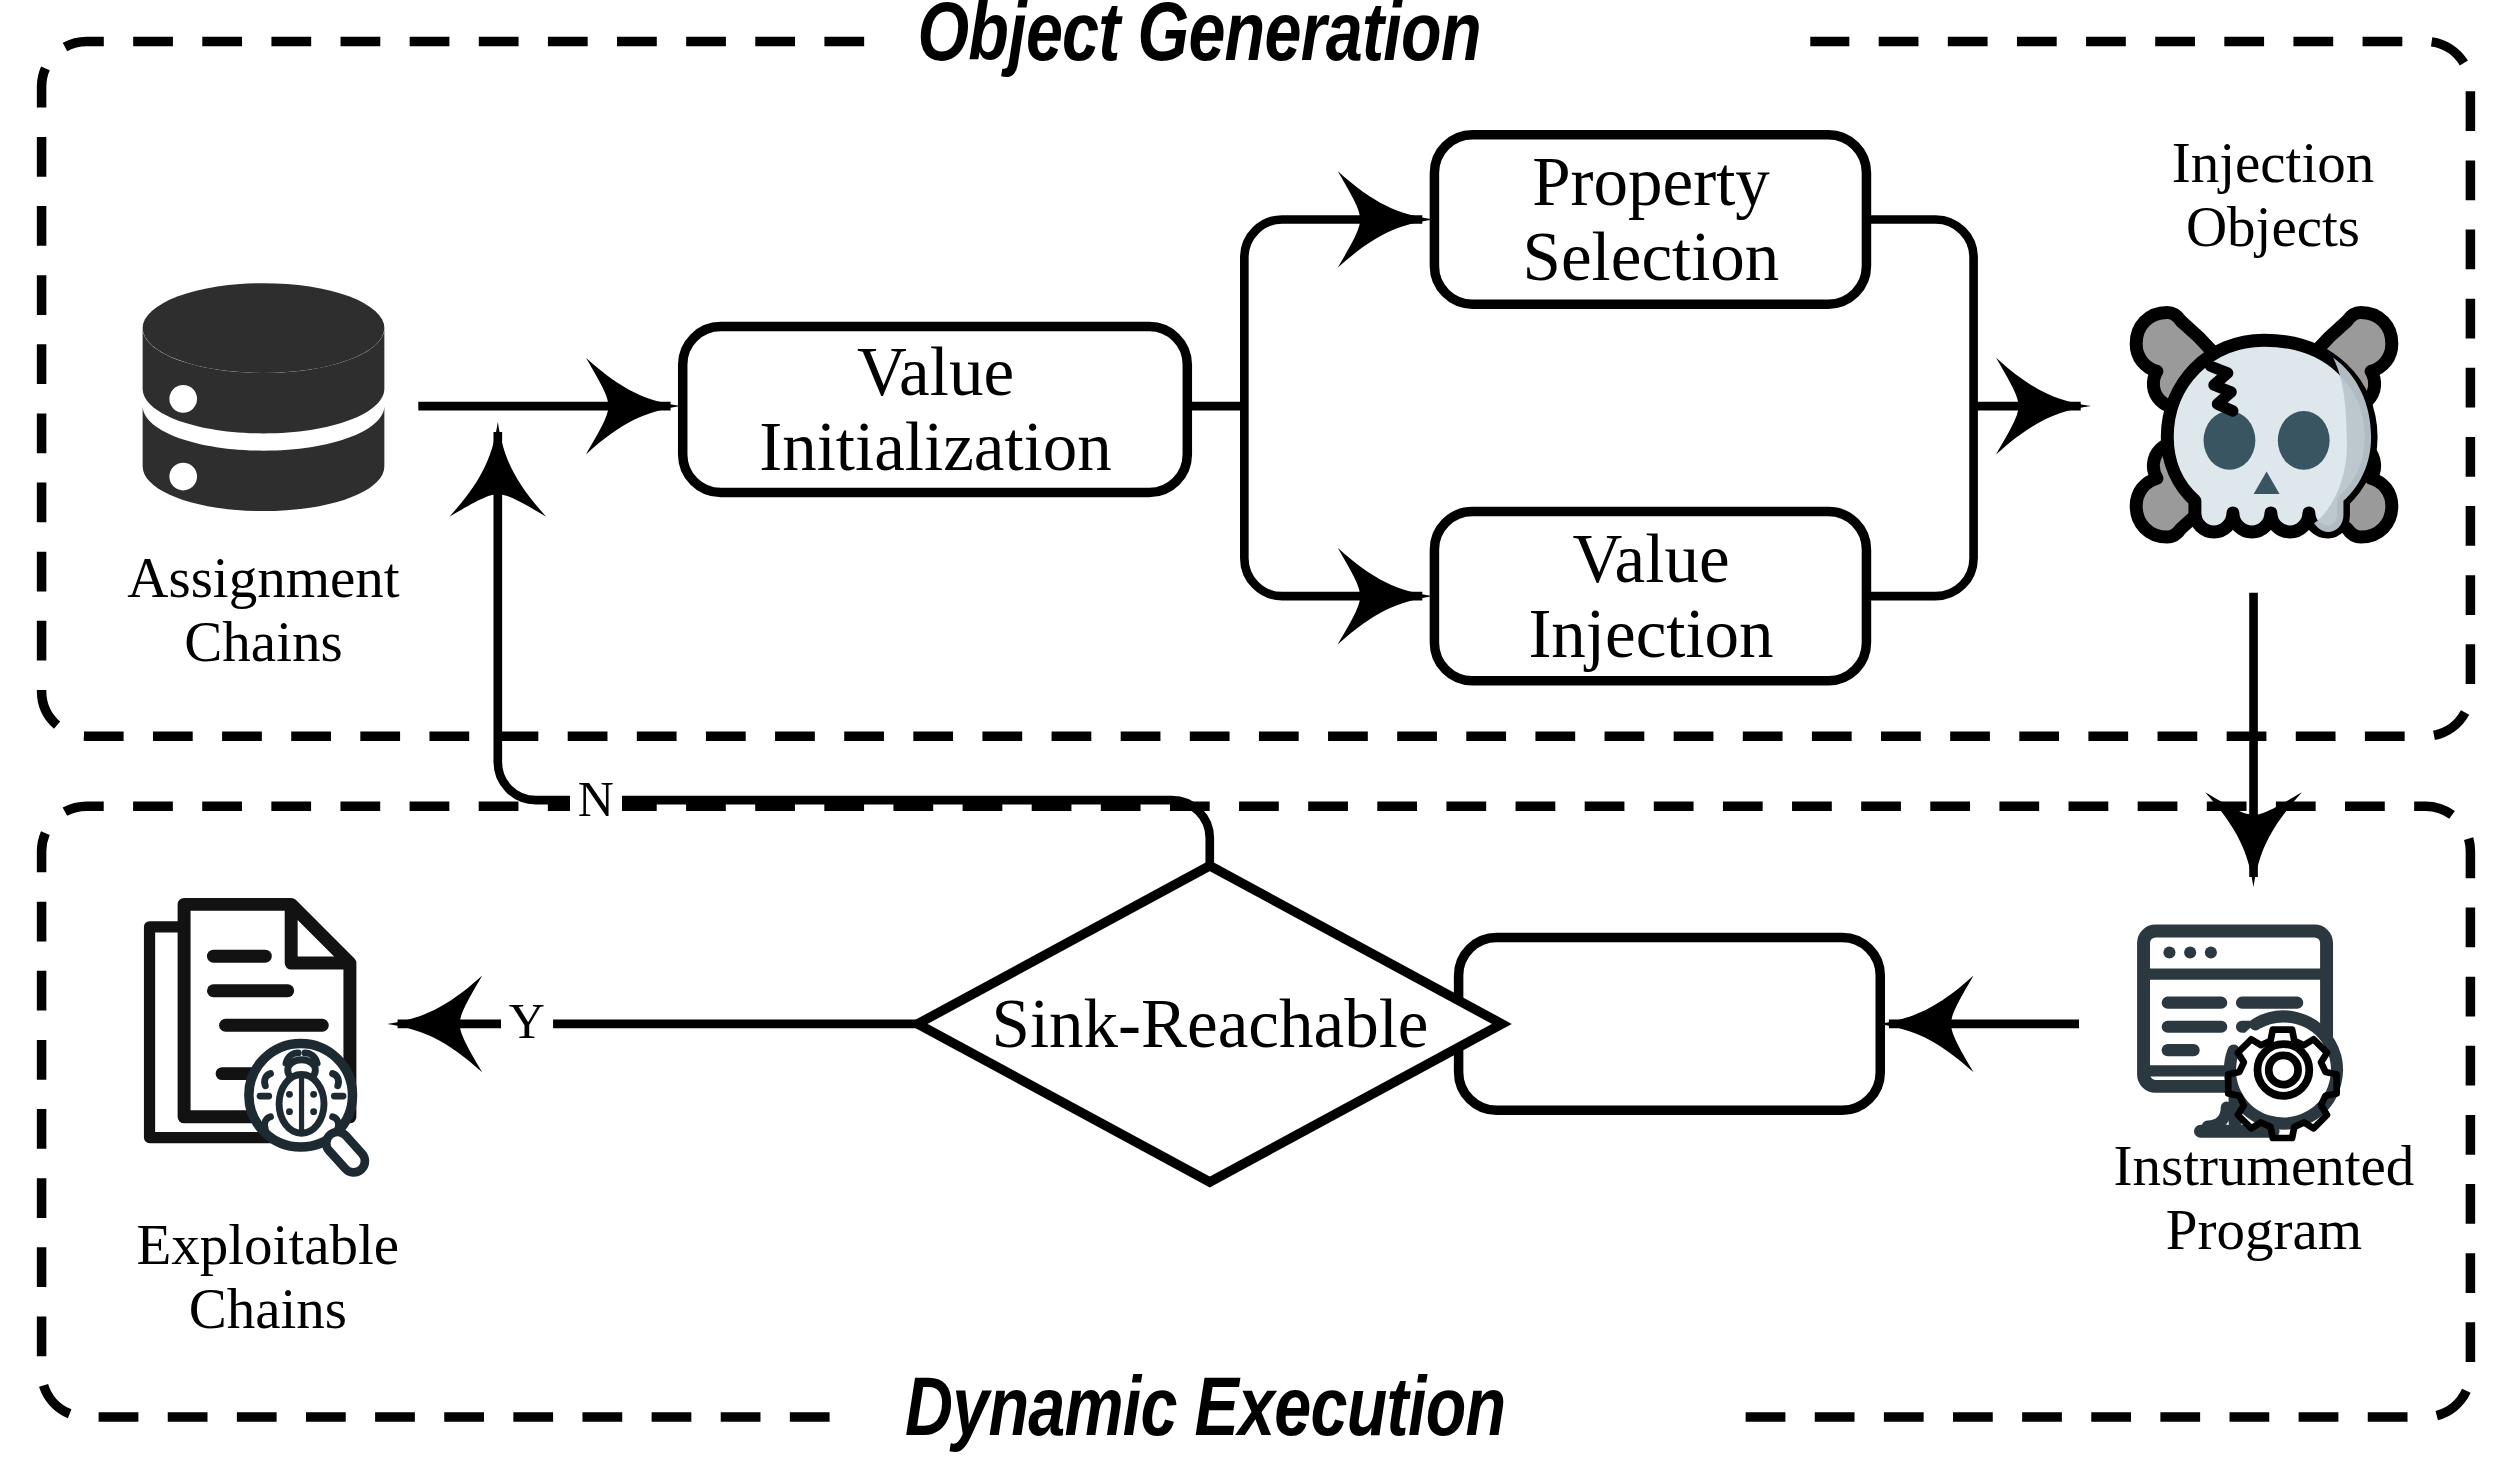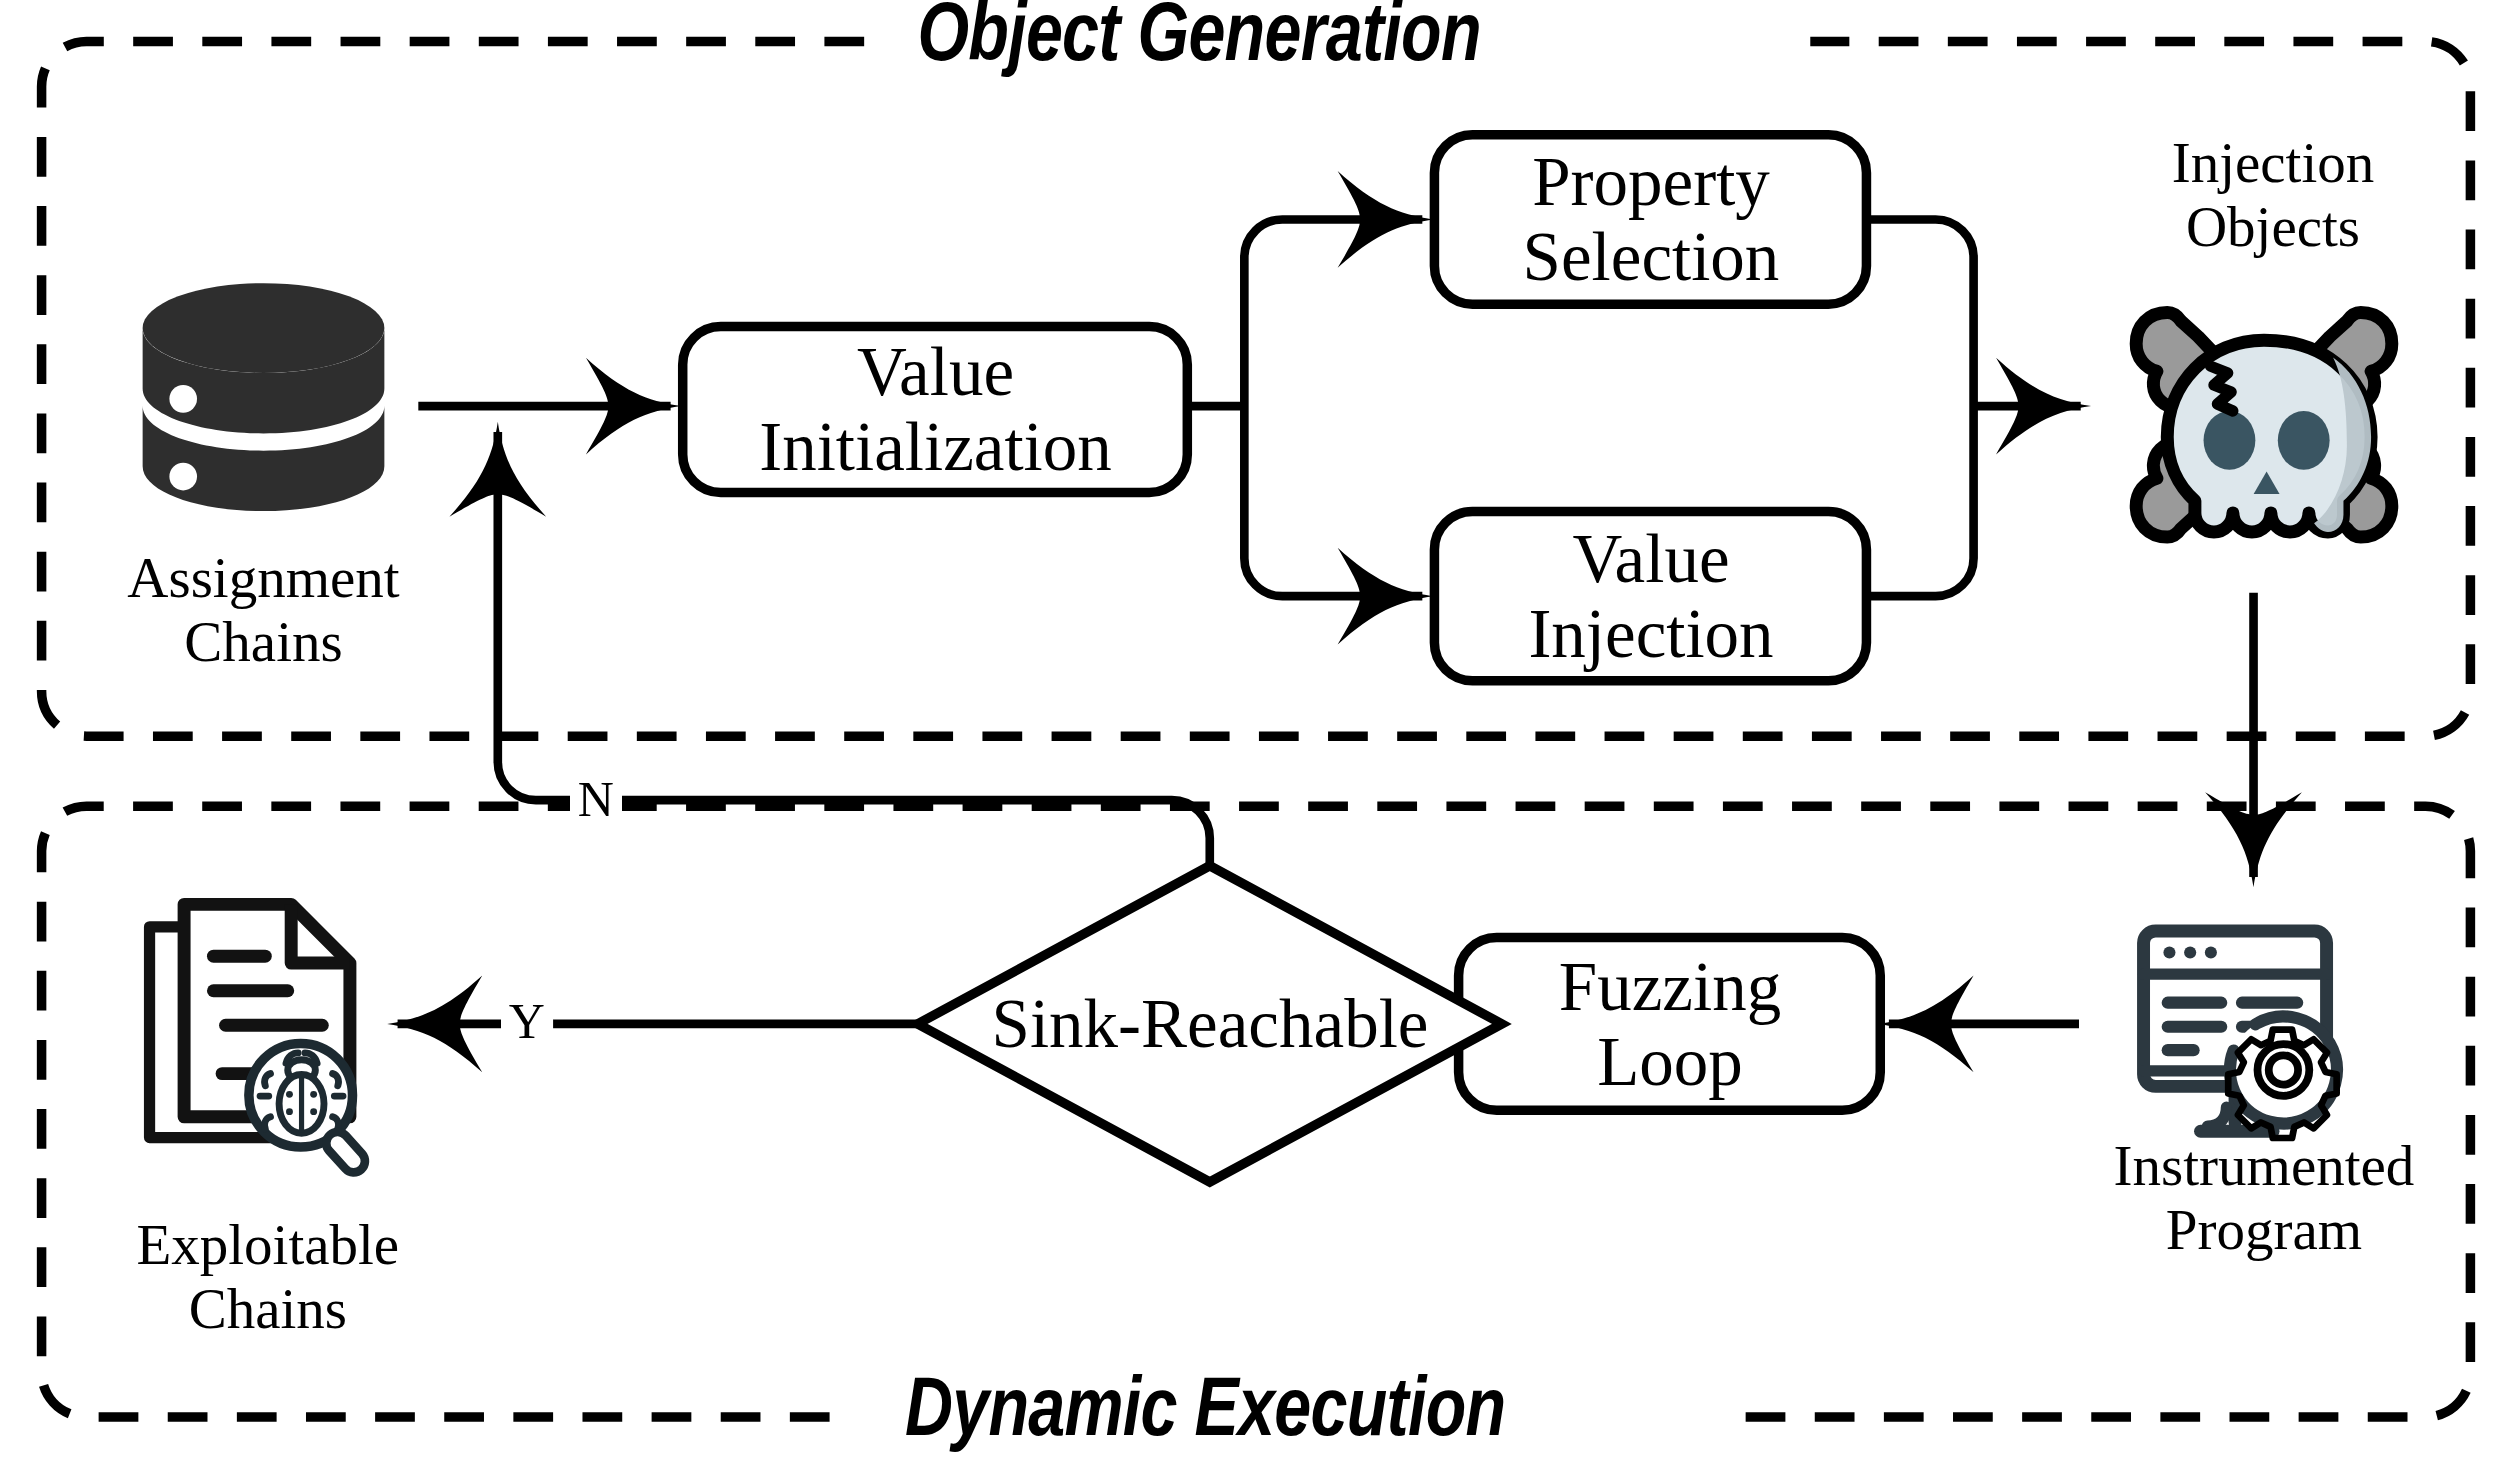--- a/index.html
+++ b/index.html
@@ -135,22 +135,20 @@
 Initialization</div>
 
   <div class="node-label" style="left:1435px; top:135px; width:432px; height:169px;">Property
 Selection</div>
 
   <div class="node-label" style="left:1435px; top:512px; width:432px; height:169px;">Value
 Injection</div>
 
   <div class="node-label" style="left:916px; top:981px; width:588px; height:86px;">Sink-Reachable</div>
 
-  <div class="node-label" style="left:1459px; top:938px; width:422px; height:173px;">Fuzzing
-Loop</div>
 
   <div class="edge-label" style="left:570px; top:774px;">N</div>
 
   <div class="edge-label" style="left:501px; top:996px;">Y</div>
 
   <div class="icon-box" style="left:121px; top:278px; width:285px; height:259px;">
     <svg viewBox="0 0 330 300" width="285" height="259">
       <g fill="#2e2e2e">
         <ellipse cx="165" cy="58" rx="140" ry="52"></ellipse>
         <path d="M 25 58 L 25 128 C 25 157 87 180 165 180 C 243 180 305 157 305 128 L 305 58 C 305 87 243 110 165 110 C 87 110 25 87 25 58 Z"></path>

